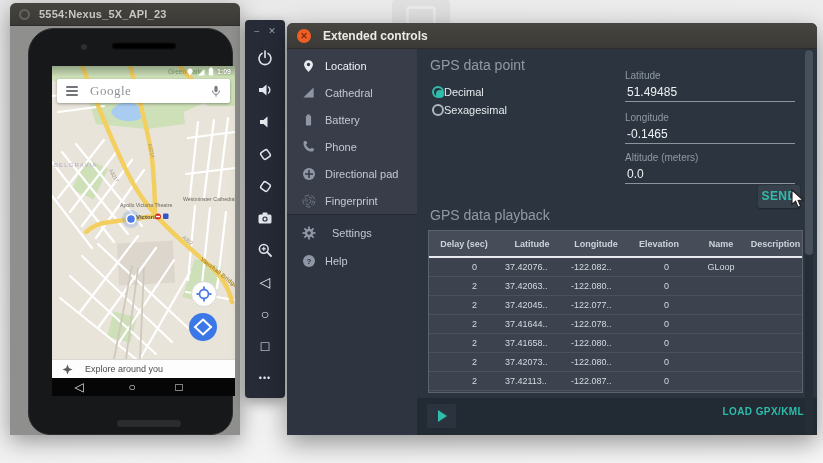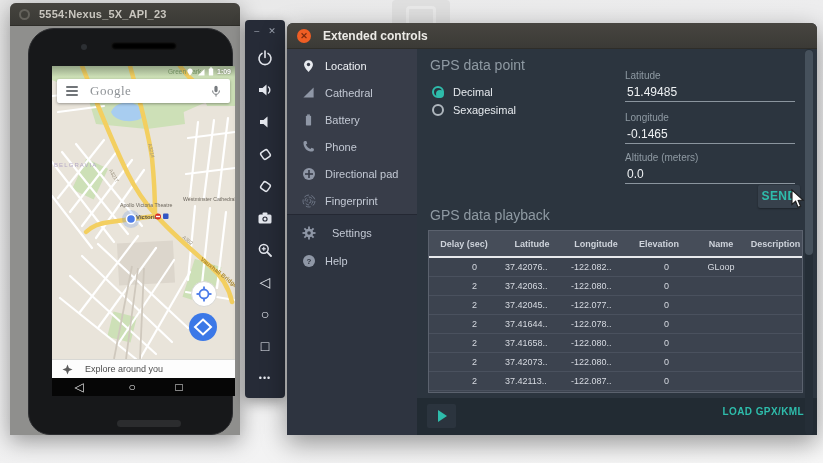--- a/index.html
+++ b/index.html
@@ -86,21 +86,21 @@
   .side-item.selected .side-label { color:#eef1f5; }
 
   
   #main { position:relative; width:400px; height:100%; background:#2c353f; }
   .section-label { position:absolute; color:#8f9aa3; font-size:14px; }
   .radio-row { position:absolute; display:flex; align-items:center; }
   .radio { width:12px; height:12px; border-radius:50%; border:2px solid #aeb6bd; position:relative; }
   .radio.sel { border-color:#2ebcab; }
   .radio.sel::after { content:""; position:absolute; left:2px; top:2px; width:8px; height:8px;
                       border-radius:50%; background:#2ebcab; }
-  .radio-label { color:#e6eaee; font-size:11px; margin-left:9px; }
+  .radio-label { color:#e6eaee; font-size:11px; margin-left:0; }
   .field-label { position:absolute; color:#8f9aa3; font-size:10px; }
   .field-value { position:absolute; color:#eef1f3; font-size:12px; }
   .field-line { position:absolute; height:1px; background:#8b959e; }
   #send-btn { position:absolute; left:341px; top:136px; width:42px; height:23px; background:#37414c;
               border-radius:2px; box-shadow:0 1px 2px rgba(0,0,0,.35); color:#2ebcab; font-size:12px;
               font-weight:bold; text-align:center; line-height:23px; letter-spacing:.4px; }
 
   
   #gtable { position:absolute; left:11px; top:181px; width:375px; height:163px;
             border:1px solid #5b626e; background:#3c434f; overflow:hidden; }

